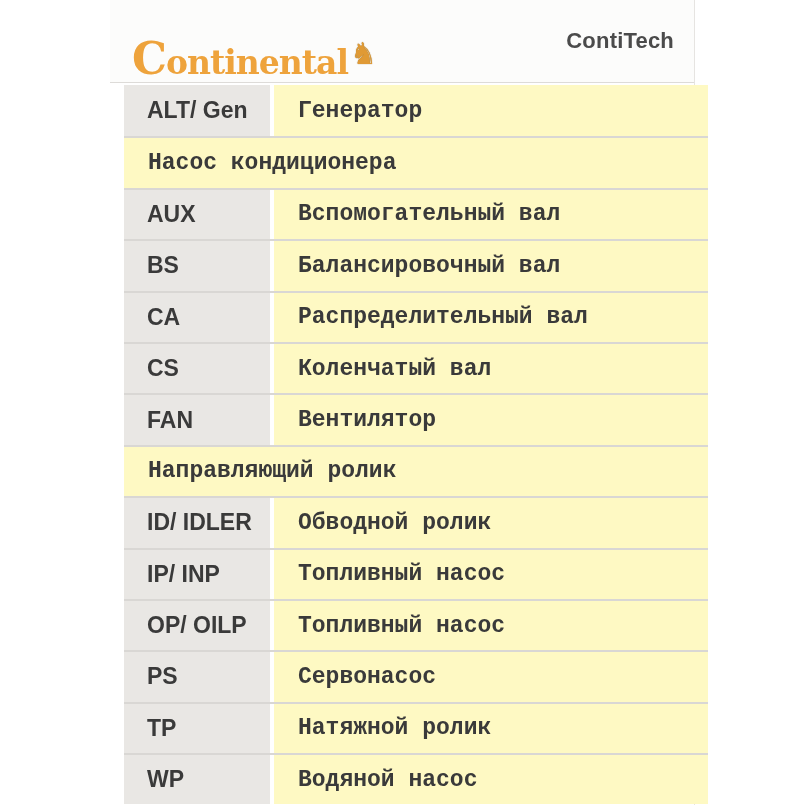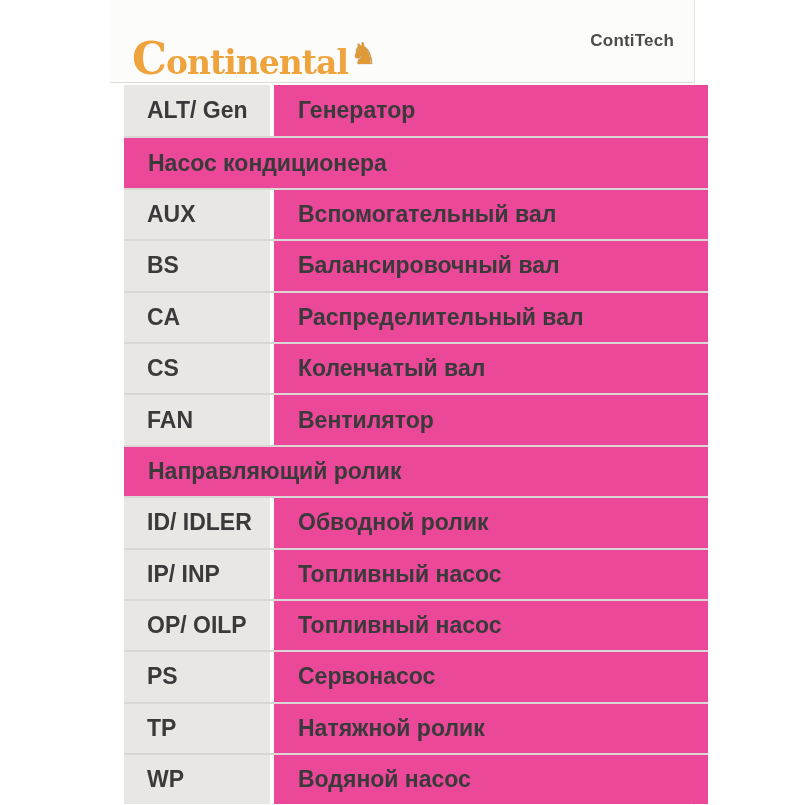--- a/index.html
+++ b/index.html
@@ -50,21 +50,21 @@
   .logo-horse {
     font-family: "DejaVu Sans", sans-serif;
     font-size: 30px;
     line-height: 1;
     color: #e09a35;
     margin-left: 2px;
     transform: translateY(-5px);
     text-shadow: 0 0 1px #8a6420;
   }
   .subbrand {
-    font-size: 17px;
+    font-size: 22px;
     font-weight: 700;
     color: #4b4b4b;
     letter-spacing: 0.2px;
   }
   .table {
     width: 100%;
     padding-left: 14px;
   }
   .row {
     display: flex;
@@ -85,22 +85,23 @@
     box-sizing: border-box;
   }
   .abbr {
     width: 146px;
     flex: 0 0 146px;
     background: #e9e7e4;
     padding-left: 23px;
   }
   .desc {
     flex: 1;
-    background: #ec4899;
+    background: #fef9c3;
     padding-left: 24px;
+    font-family: Liberation Mono, monospace;
   }
 </style>
 </head>
 <body>
 
 <div class="content">
   <header class="header">
     <div class="logo">
       <span class="logo-text">Continental</span>
       <span class="logo-horse">♞</span>

